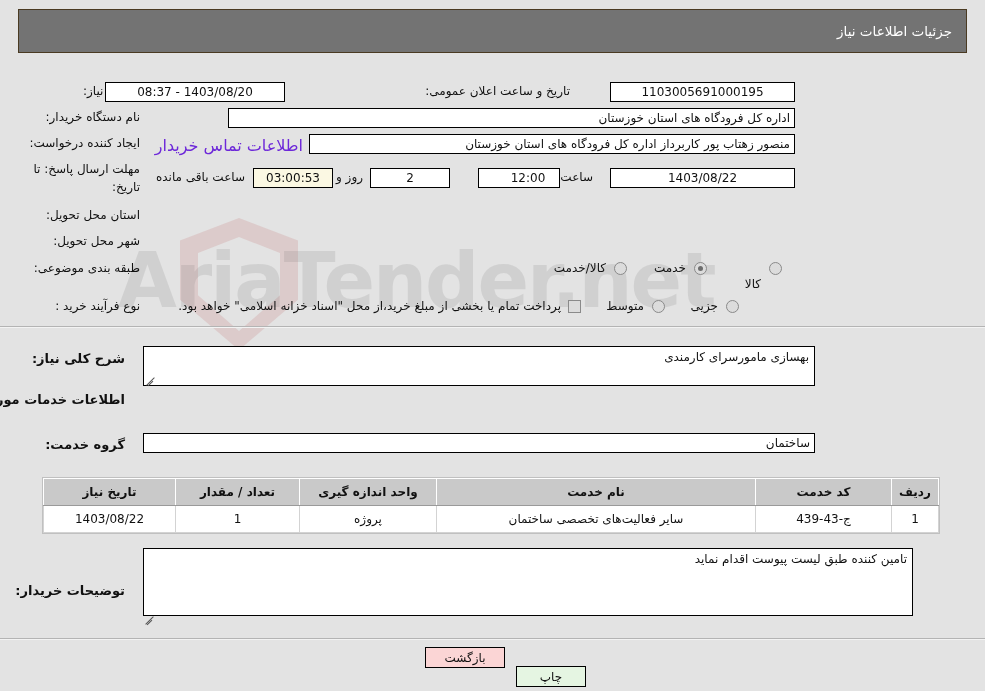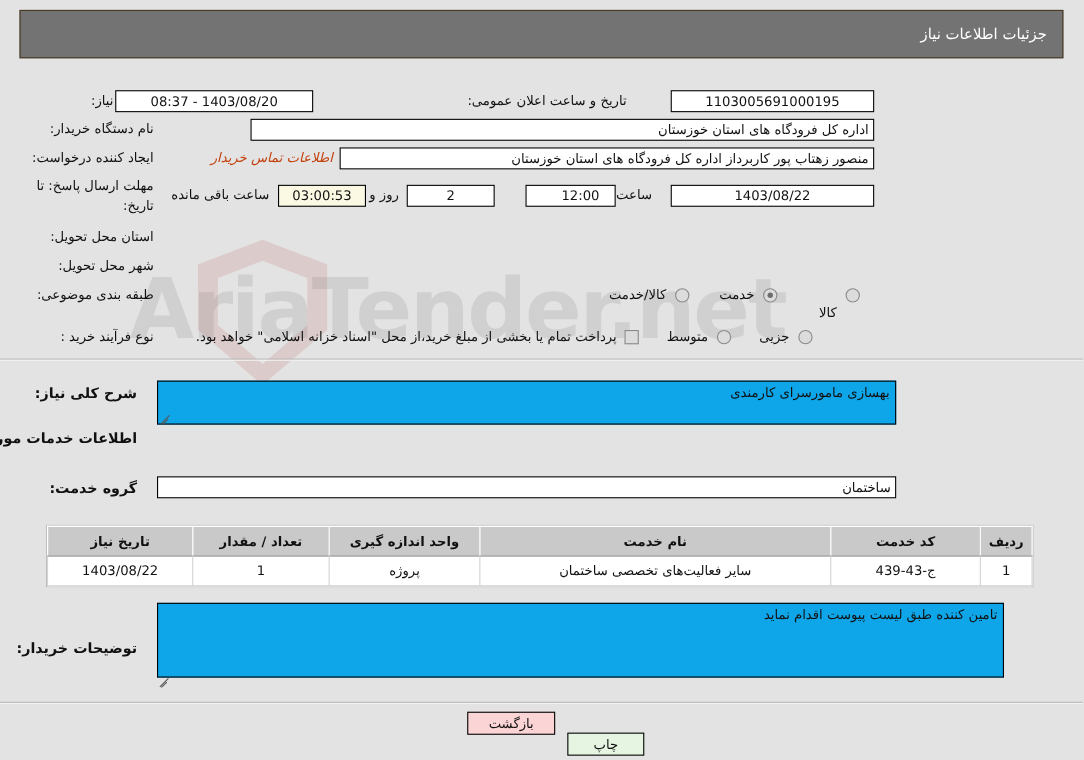--- a/index.html
+++ b/index.html
@@ -121,25 +121,24 @@
     height: 20px;
     white-space: nowrap;
     overflow: hidden;
   }
   .txtbox.right  { text-align: right; }
   .txtbox.ltr    { direction: ltr; text-align: center; }
   .txtbox.cream  { background: #fbf8e3; }
 
   .linklike {
     position: absolute;
-    color: #c2410c;
-    font-size: 12px;
+    color: #6d28d9;
+    font-size: 16px;
     white-space: nowrap;
     cursor: pointer;
-    font-style: italic;
   }
 
   
   .radio {
     position: absolute;
     width: 13px;
     height: 13px;
     border-radius: 50%;
     border: 1px solid #8a8a8a;
     background: #dcdcdc;
@@ -161,21 +160,21 @@
     height: 13px;
     border: 1px solid #8a8a8a;
     background: #dcdcdc;
     box-sizing: border-box;
   }
 
   
   .area {
     position: absolute;
     box-sizing: border-box;
-    background: #0ea5e9;
+    background: #ffffff;
     border: 1px solid #000000;
     font-size: 12px;
     color: #111;
     padding: 3px 5px;
     text-align: right;
     overflow: hidden;
   }
   .grip {
     position: absolute;
     width: 12px;

